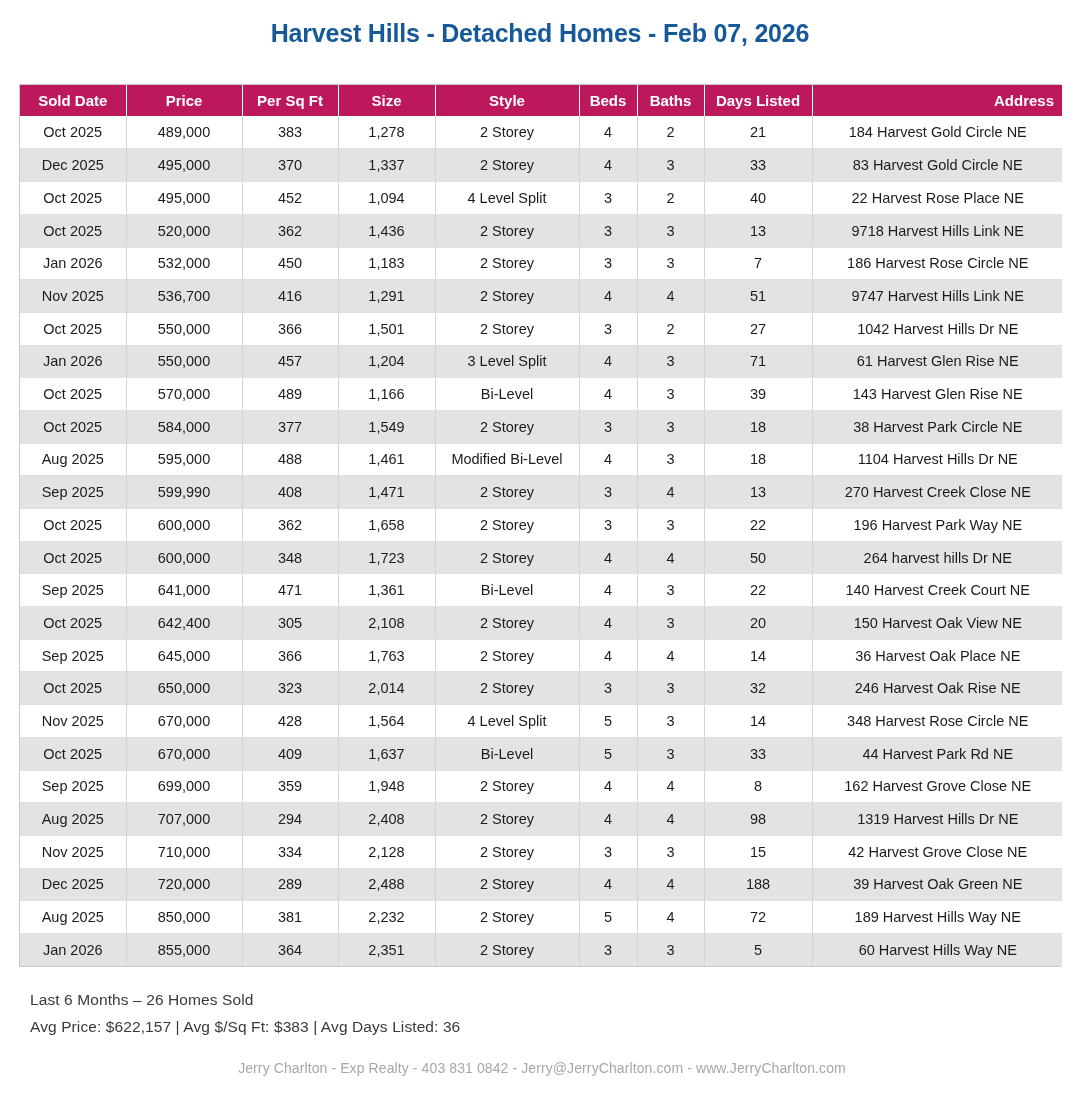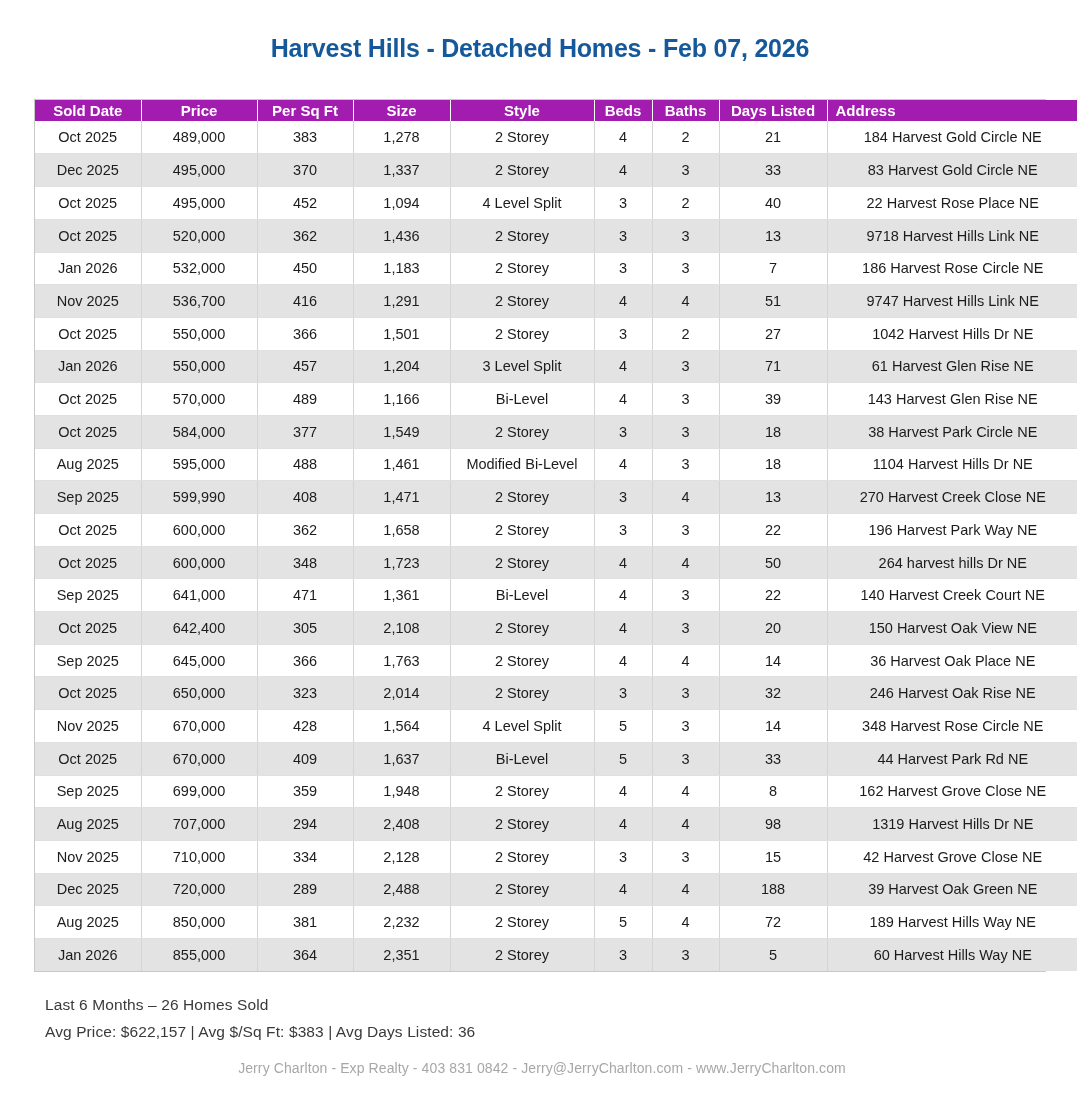--- a/index.html
+++ b/index.html
@@ -14,21 +14,21 @@
     height: 1098px;
     font-family: "Liberation Sans", "DejaVu Sans", sans-serif;
     color: #222222;
     overflow: hidden;
   }
 
   .page {
     position: relative;
     width: 1080px;
     height: 1098px;
-    padding: 15px;
+    padding: 0;
     border-radius: 30px;
   }
 
   
   .title {
     text-align: center;
     font-size: 25px;
     font-weight: bold;
     color: #15599b;
     letter-spacing: -0.2px;
@@ -43,32 +43,32 @@
     border: 1px solid #c8c8c8;
     background: #ffffff;
   }
   table.sales {
     width: 100%;
     border-collapse: collapse;
     table-layout: fixed;
     font-size: 14.5px;
   }
   table.sales thead th {
-    background: #a21caf;
+    background: #be185d;
     color: #ffffff;
     font-weight: bold;
     font-size: 15px;
-    height: 21px;
+    height: 31px;
     padding: 0 8px;
     border-right: 1px solid #ffffff;
     white-space: nowrap;
     vertical-align: middle;
   }
   table.sales thead th:last-child { border-right: none; }
-  table.sales thead th.left { text-align: left; padding-left: 8px; }
+  table.sales thead th.left { text-align: right; padding-left: 8px; }
   table.sales thead th.center { text-align: center; }
 
   table.sales tbody td {
     height: 32.7px;
     padding: 0 8px;
     border-right: 1px solid #d4d4d4;
     border-bottom: 1px solid #e0e0e0;
     text-align: center;
     color: #1c1c1c;
     white-space: nowrap;

